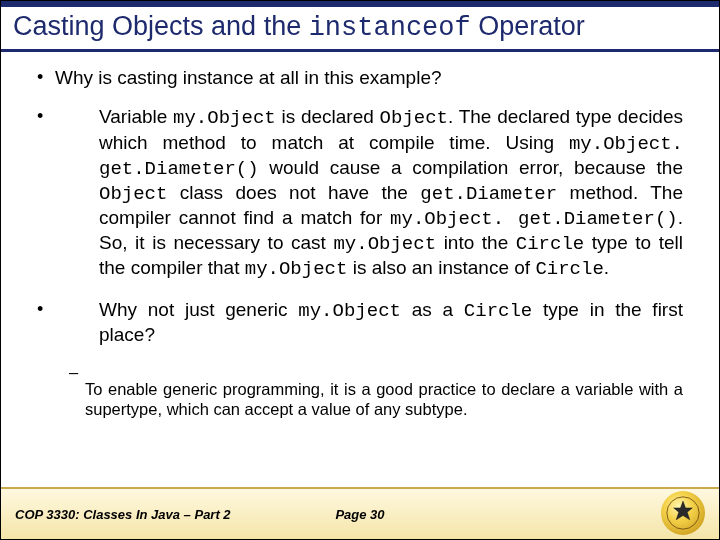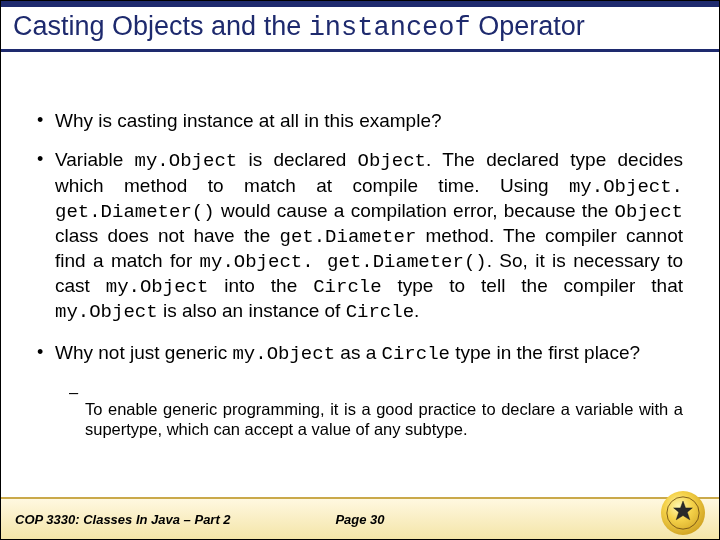--- a/index.html
+++ b/index.html
@@ -8,21 +8,20 @@
     font-family: Arial, Helvetica, sans-serif;
     background: #fff;
     position: relative;
     border: 1px solid #000;
   }
   .slide {
     width: 100%;
     height: 100%;
     display: flex;
     flex-direction: column;
-    gap: 43px;
   }
   .title-bar {
     border-top: 6px solid #1e2a6e;
     border-bottom: 3px solid #1e2a6e;
     padding: 4px 12px 6px 12px;
   }
   .title {
     font-size: 27px;
     color: #1e2a6e;
     font-weight: normal;
@@ -40,35 +39,35 @@
     display: flex;
     margin-bottom: 16px;
   }
   .bullet .dot {
     width: 18px;
     flex-shrink: 0;
     font-size: 18px;
     line-height: 1.3;
   }
   .bullet .txt { flex: 1; }
-  .bullet.just .txt { text-align: justify; }
+  .bullet.just .txt { text-align: justify; margin-left: 44px; }
   .sub-bullet {
     display: flex;
     margin-left: 32px;
     margin-top: 4px;
     font-size: 16.5px;
   }
   .sub-bullet .dash {
     width: 16px;
     flex-shrink: 0;
   }
   .sub-bullet .txt { flex: 1; text-align: justify; margin-top: 17px; }
   .code { font-family: "Courier New", monospace; }
   .footer {
-    height: 42px;
+    height: 52px;
     border-top: 2px solid #caa94a;
     background: linear-gradient(#fff8e0, #f4e5a8);
     display: flex;
     align-items: center;
     font-size: 13px;
     font-weight: bold;
     font-style: italic;
     color: #000;
     padding: 0 14px;
     position: relative;

